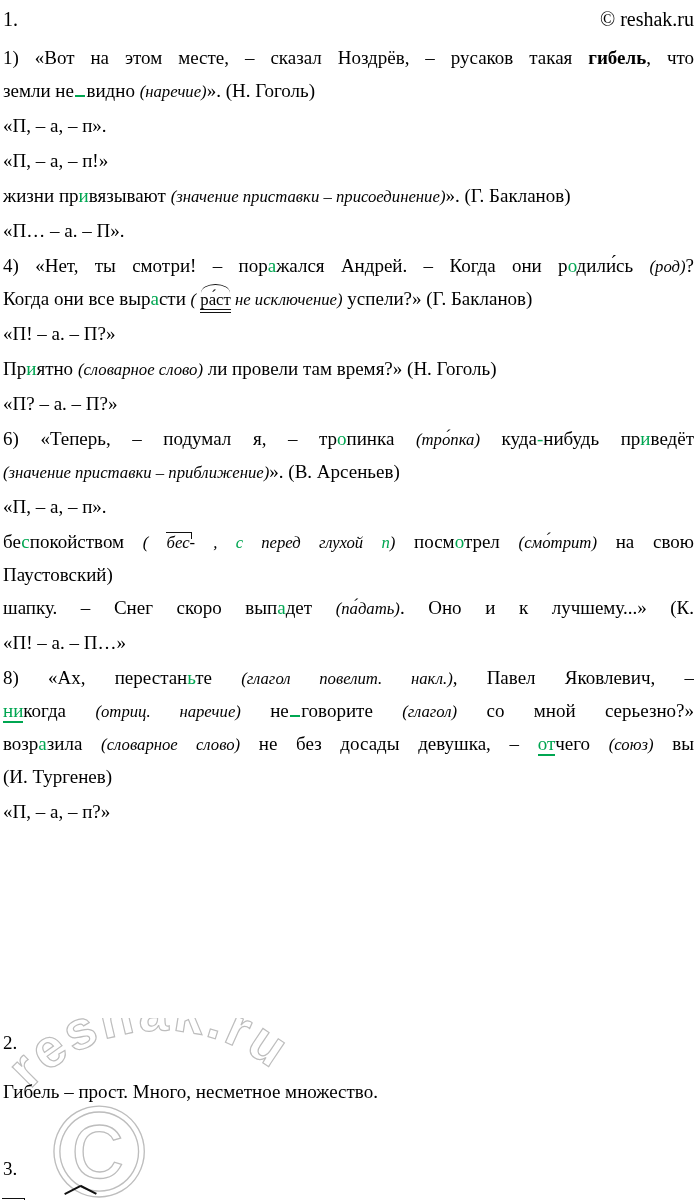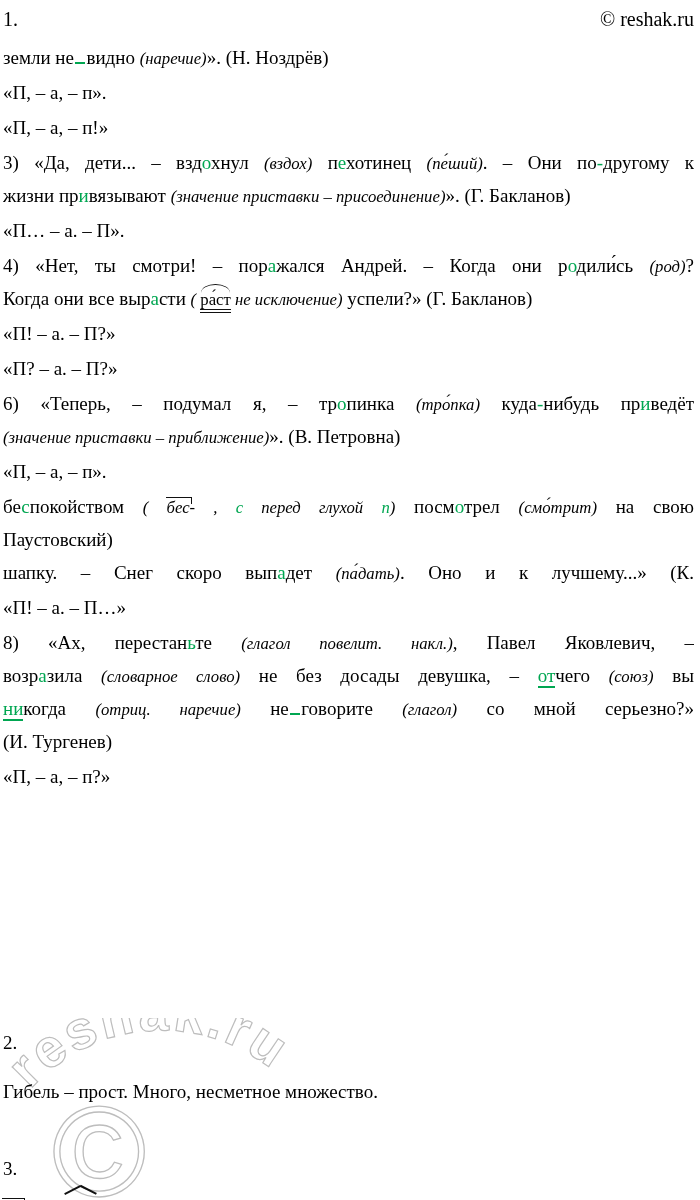--- a/index.html
+++ b/index.html
@@ -56,66 +56,67 @@
   </text>
 </svg>
 
 <div class="doc">
   <div class="hdr">
     <span>1.</span>
     <span>© reshak.ru</span>
   </div>
   <div id="docBody">
       <div class="para">
-        <div class="line"><span class="r-n">земли не</span><span class="r-us"></span><span class="r-n">видно </span><span class="r-i">(наречие)</span><span class="r-n">». (Н. Ноздрёв)</span></div>
+        <div class="line jl"><span class="r-n">1) «Вот на этом месте, – сказал Ноздрёв, – русаков такая </span><span class="r-b">гибель</span><span class="r-n">, что</span></div>
+        <div class="line"><span class="r-n">земли не</span><span class="r-us"></span><span class="r-n">видно </span><span class="r-i">(наречие)</span><span class="r-n">». (Н. Гоголь)</span></div>
       </div>
       <div class="para">
         <div class="line"><span class="r-n">«П, – а, – п».</span></div>
       </div>
       <div class="para">
         <div class="line"><span class="r-n">«П, – а, – п!»</span></div>
       </div>
       <div class="para">
-        <div class="line jl"><span class="r-n">3) «Да, дети... – взд</span><span class="r-g">о</span><span class="r-n">хнул </span><span class="r-i">(вздох)</span><span class="r-n"> п</span><span class="r-g">е</span><span class="r-n">хотинец </span><span class="r-i">(пе́ший)</span><span class="r-n">. – Они по</span><span class="r-g">-</span><span class="r-n">другому к</span></div>
         <div class="line"><span class="r-n">жизни пр</span><span class="r-g">и</span><span class="r-n">вязывают </span><span class="r-i">(значение приставки – присоединение)</span><span class="r-n">». (Г. Бакланов)</span></div>
       </div>
       <div class="para">
         <div class="line"><span class="r-n">«П… – а. – П».</span></div>
       </div>
       <div class="para">
         <div class="line jl"><span class="r-n">4) «Нет, ты смотри! – пор</span><span class="r-g">а</span><span class="r-n">жался Андрей. – Когда они р</span><span class="r-g">о</span><span class="r-n">дили́сь </span><span class="r-i">(род)</span><span class="r-n">?</span></div>
         <div class="line"><span class="r-n">Когда они все выр</span><span class="r-g">а</span><span class="r-n">сти </span><span class="r-i">( </span><span class="r-rt">ра́ст</span><span class="r-i"> не исключение)</span><span class="r-n"> успели?» (Г. Бакланов)</span></div>
       </div>
       <div class="para">
         <div class="line"><span class="r-n">«П! – а. – П?»</span></div>
       </div>
       <div class="para">
+        <div class="line"><span class="r-n">Пр</span><span class="r-g">и</span><span class="r-n">ятно </span><span class="r-i">(словарное слово)</span><span class="r-n"> ли провели там время?» (Н. Гоголь)</span></div>
       </div>
       <div class="para">
         <div class="line"><span class="r-n">«П? – а. – П?»</span></div>
       </div>
       <div class="para">
         <div class="line jl"><span class="r-n">6) «Теперь, – подумал я, – тр</span><span class="r-g">о</span><span class="r-n">пинка </span><span class="r-i">(тро́пка)</span><span class="r-n"> куда</span><span class="r-g">-</span><span class="r-n">нибудь пр</span><span class="r-g">и</span><span class="r-n">ведёт</span></div>
-        <div class="line"><span class="r-i">(значение приставки – приближение)</span><span class="r-n">». (В. Петровна)</span></div>
+        <div class="line"><span class="r-i">(значение приставки – приближение)</span><span class="r-n">». (В. Арсеньев)</span></div>
       </div>
       <div class="para">
         <div class="line"><span class="r-n">«П, – а, – п».</span></div>
       </div>
       <div class="para">
         <div class="line jl"><span class="r-n">бе</span><span class="r-g">с</span><span class="r-n">покойством </span><span class="r-i">( </span><span class="r-pxi">бес</span><span class="r-i">- , </span><span class="r-gi">с</span><span class="r-i"> перед глухой </span><span class="r-gi">п</span><span class="r-i">)</span><span class="r-n"> посм</span><span class="r-g">о</span><span class="r-n">трел </span><span class="r-i">(смо́трит)</span><span class="r-n"> на свою</span></div>
         <div class="line"><span class="r-n">Паустовский)</span></div>
         <div class="line jl"><span class="r-n">шапку. – Снег скоро вып</span><span class="r-g">а</span><span class="r-n">дет </span><span class="r-i">(па́дать)</span><span class="r-n">. Оно и к лучшему...» (К.</span></div>
       </div>
       <div class="para">
         <div class="line"><span class="r-n">«П! – а. – П…»</span></div>
       </div>
       <div class="para">
         <div class="line jl"><span class="r-n">8) «Ах, перестан</span><span class="r-g">ь</span><span class="r-n">те </span><span class="r-i">(глагол повелит. накл.)</span><span class="r-n">, Павел Яковлевич, –</span></div>
+        <div class="line jl"><span class="r-gu">ни</span><span class="r-n">когда </span><span class="r-i">(отриц. наречие)</span><span class="r-n"> не</span><span class="r-us"></span><span class="r-n">говорите </span><span class="r-i">(глагол)</span><span class="r-n"> со мной серьезно?»</span></div>
         <div class="line jl"><span class="r-n">возр</span><span class="r-g">а</span><span class="r-n">зила </span><span class="r-i">(словарное слово)</span><span class="r-n"> не без досады девушка, – </span><span class="r-gu">от</span><span class="r-n">чего </span><span class="r-i">(союз)</span><span class="r-n"> вы</span></div>
-        <div class="line jl"><span class="r-gu">ни</span><span class="r-n">когда </span><span class="r-i">(отриц. наречие)</span><span class="r-n"> не</span><span class="r-us"></span><span class="r-n">говорите </span><span class="r-i">(глагол)</span><span class="r-n"> со мной серьезно?»</span></div>
         <div class="line"><span class="r-n">(И. Тургенев)</span></div>
       </div>
       <div class="para">
         <div class="line"><span class="r-n">«П, – а, – п?»</span></div>
       </div>
     </div>
 </div>
 
 <div class="bottom" id="docBottom">
     <div class="para">

